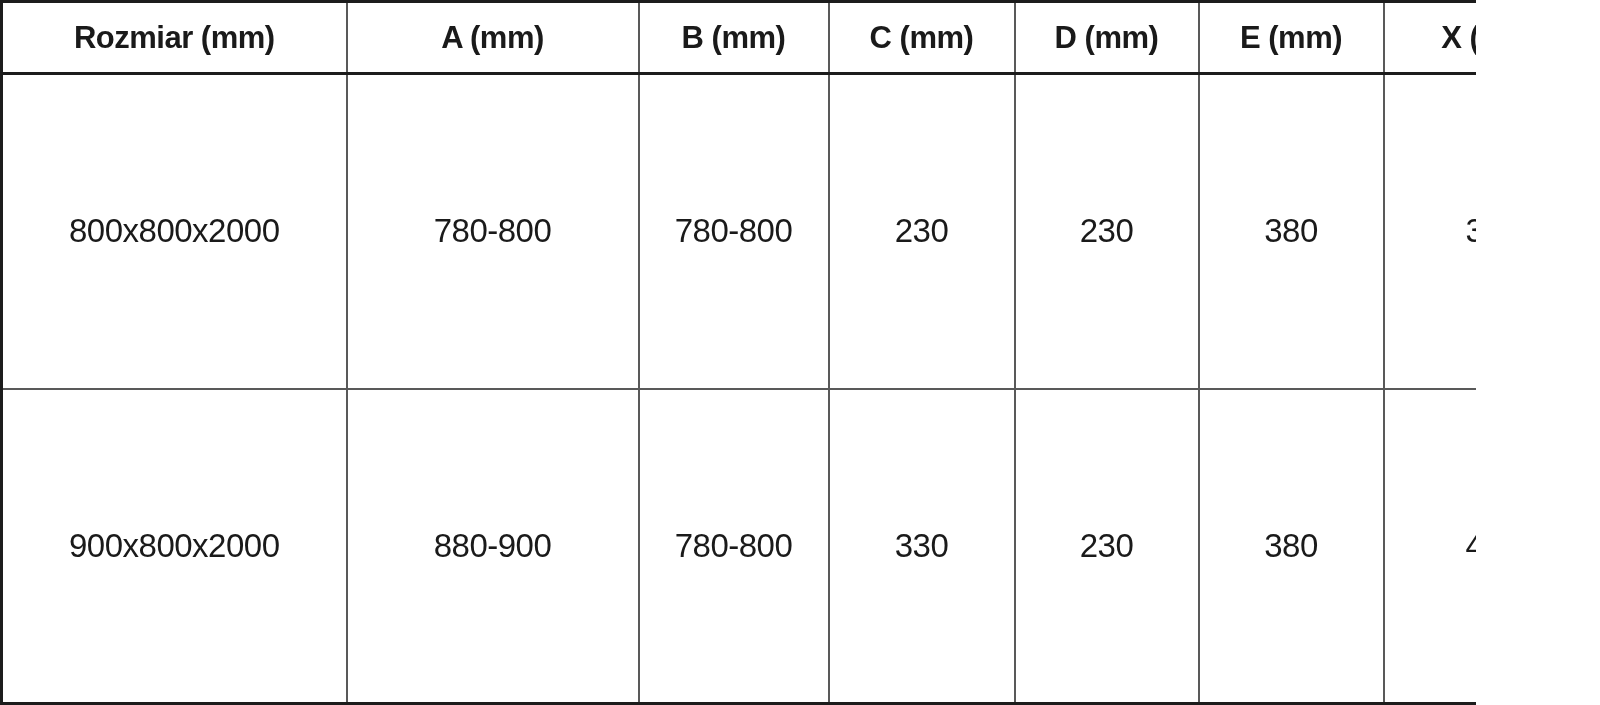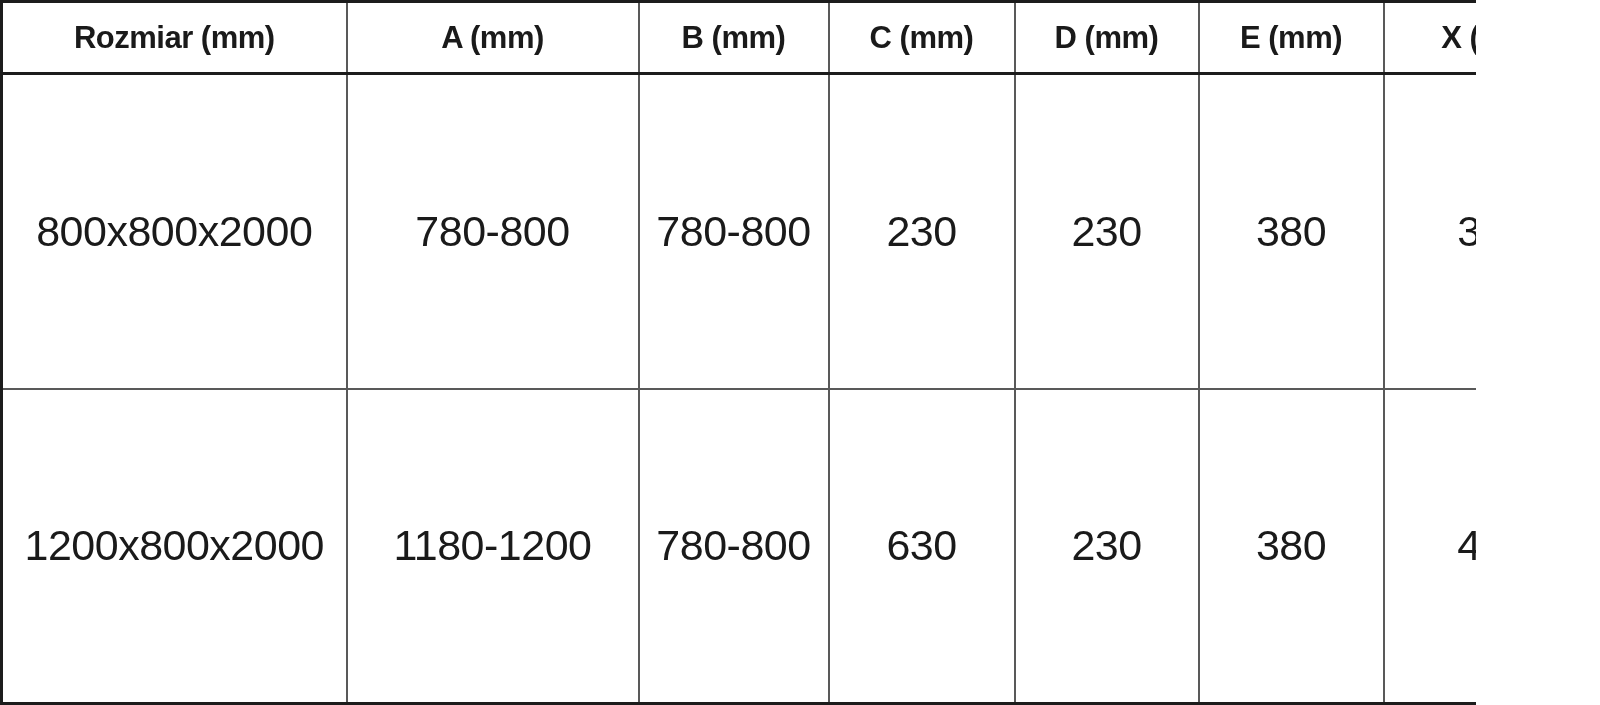--- a/index.html
+++ b/index.html
@@ -38,21 +38,21 @@
   }
   table.dim-table thead th {
     font-size: 31px;
     font-weight: bold;
     border-bottom: 3px solid #1c1c1c;
   }
   table.dim-table tbody tr {
     height: 78px;
   }
   table.dim-table tbody td {
-    font-size: 43px;
+    font-size: 33px;
     font-weight: normal;
   }
 </style>
 </head>
 <body>
 
 <div class="page">
   <table class="dim-table">
     <colgroup>
       <col style="width:345px">
@@ -78,23 +78,23 @@
       <tr>
         <td>800x800x2000</td>
         <td>780-800</td>
         <td>780-800</td>
         <td>230</td>
         <td>230</td>
         <td>380</td>
         <td>390</td>
       </tr>
       <tr>
-        <td>1200x800x2000</td>
-        <td>1180-1200</td>
+        <td>900x800x2000</td>
+        <td>880-900</td>
         <td>780-800</td>
-        <td>630</td>
+        <td>330</td>
         <td>230</td>
         <td>380</td>
         <td>495</td>
       </tr>
     </tbody>
   </table>
 </div>
 
 </body></html>

